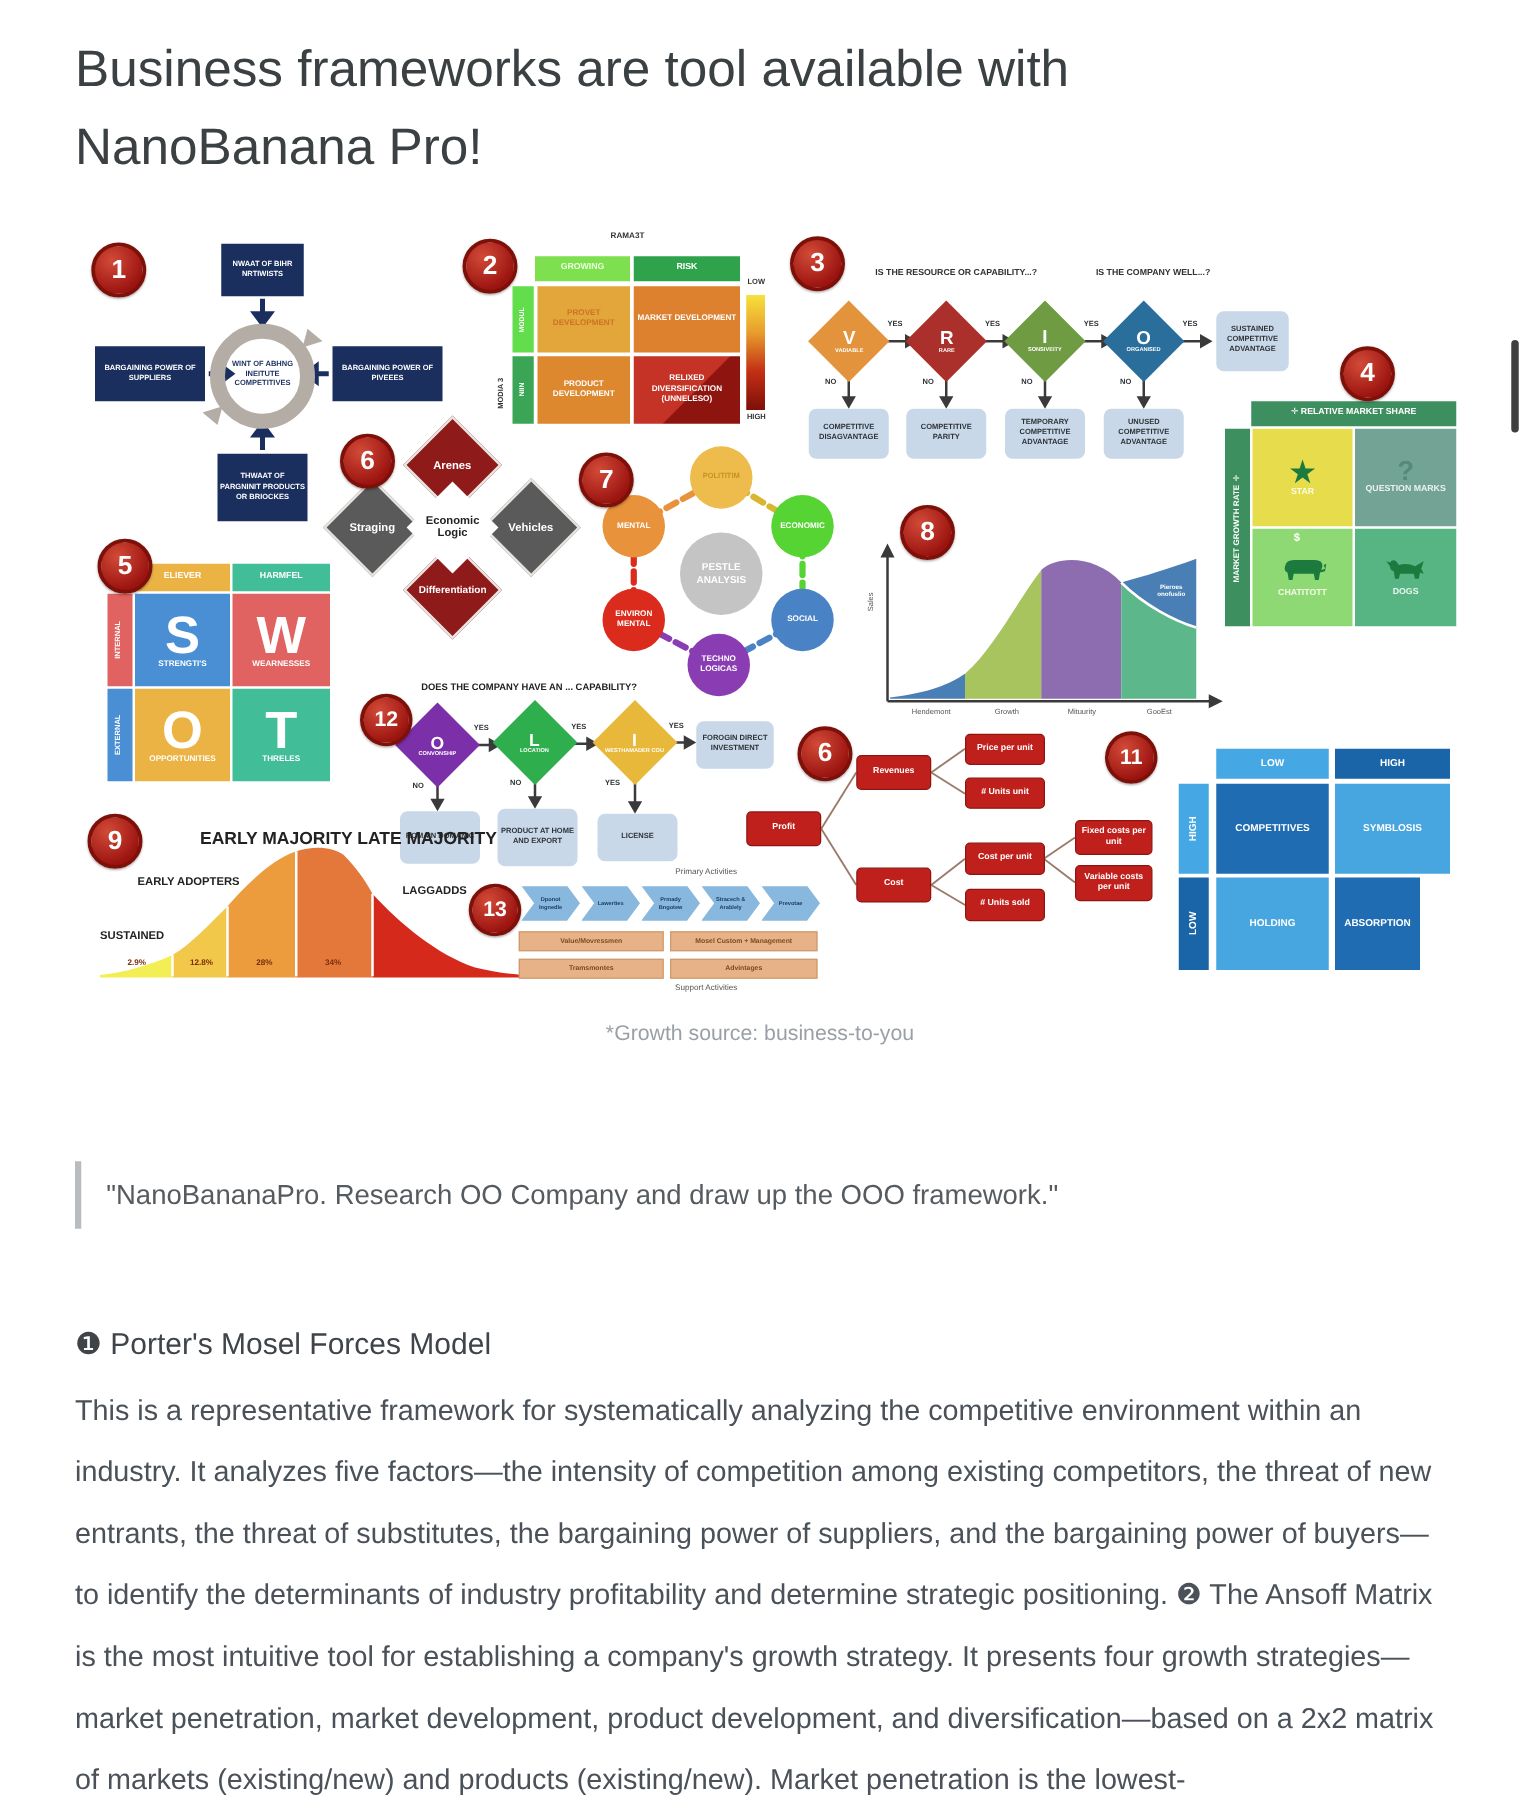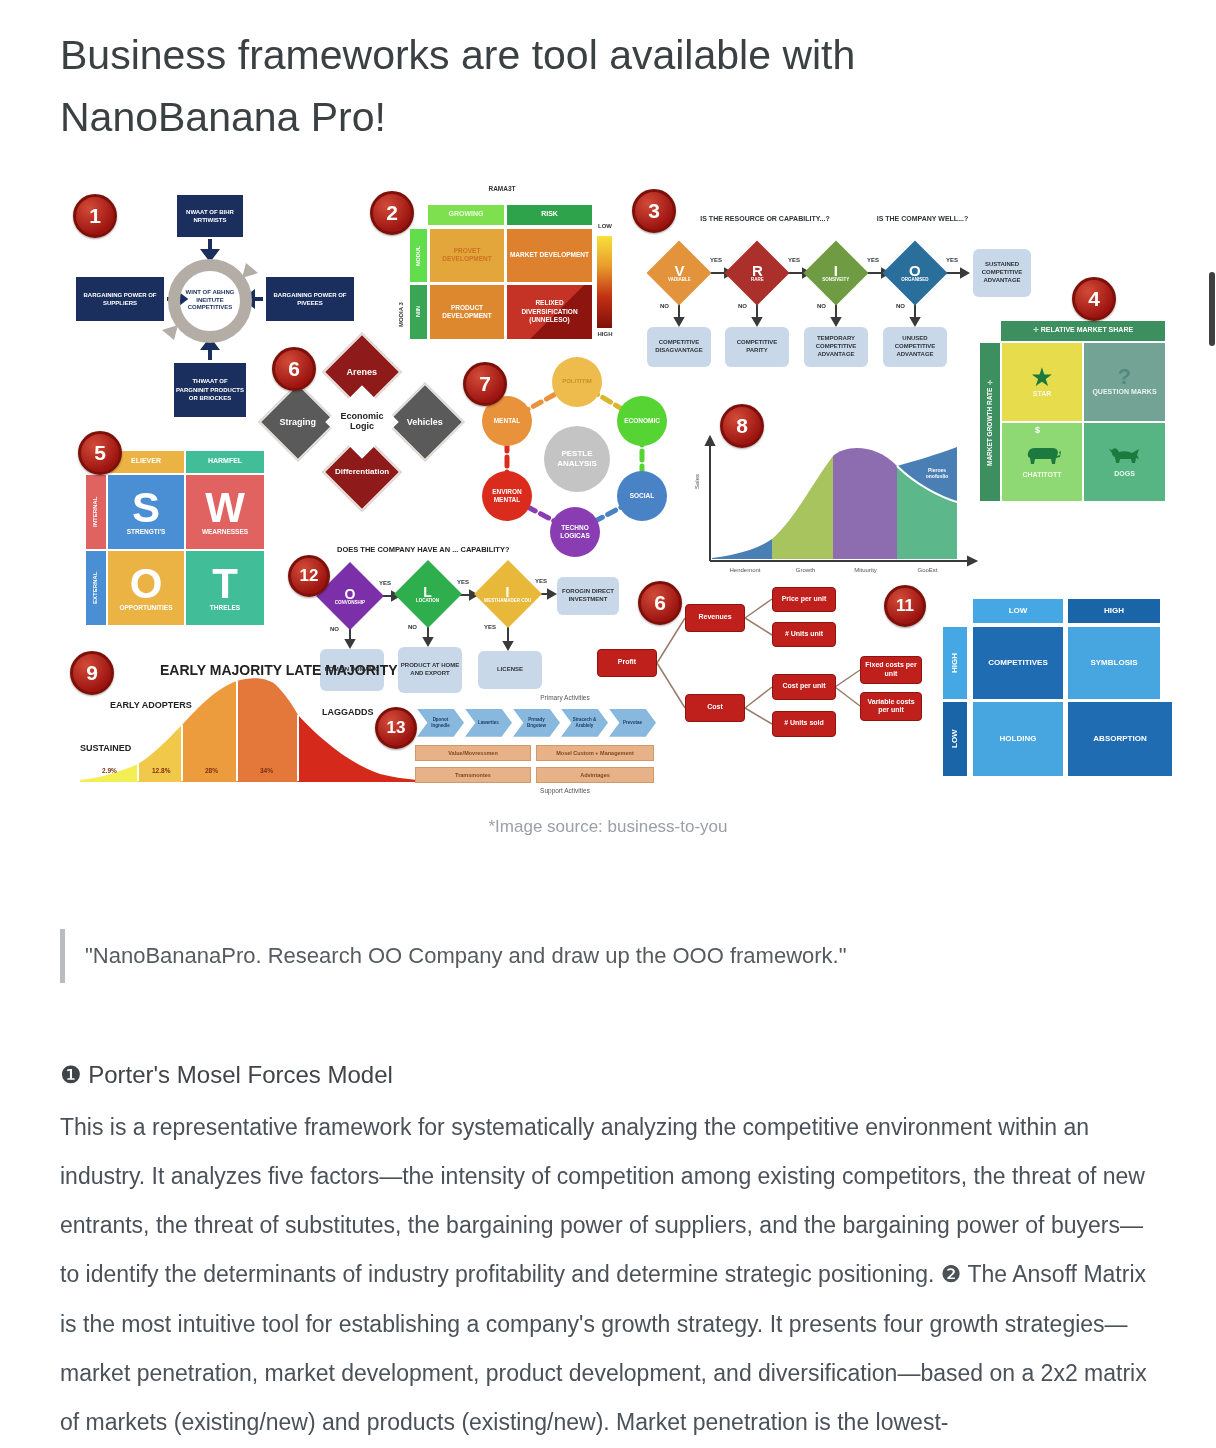--- a/index.html
+++ b/index.html
@@ -312,21 +312,21 @@
   <div class="rbx" style="left:800px;top:513px;width:62px;height:29px">Variable costs per unit</div>
 
   <div class="badge sm" style="left:824px;top:406px">11</div>
   <div class="cell" style="left:913px;top:420px;width:90px;height:24px;background:#45a7e3;color:#fff;font-size:8px">LOW</div>
   <div class="cell" style="left:1008px;top:420px;width:92px;height:24px;background:#1a64a8;color:#fff;font-size:8px">HIGH</div>
   <div class="cell vtx" style="left:883px;top:448px;width:24px;height:72px;background:#45a7e3;color:#fff;font-size:8px">HIGH</div>
   <div class="cell vtx" style="left:883px;top:523px;width:24px;height:74px;background:#1a64a8;color:#fff;font-size:8px">LOW</div>
   <div class="cell" style="left:913px;top:448px;width:90px;height:72px;background:#1f6cb3;color:#fff;font-size:8px">COMPETITIVES</div>
   <div class="cell" style="left:1008px;top:448px;width:92px;height:72px;background:#47a5e0;color:#fff;font-size:8px">SYMBLOSIS</div>
   <div class="cell" style="left:913px;top:523px;width:90px;height:74px;background:#47a5e0;color:#fff;font-size:8px">HOLDING</div>
-  <div class="cell" style="left:1008px;top:523px;width:104px;height:74px;background:#1f6cb3;color:#fff;font-size:8px">ABSORPTION</div>
+  <div class="cell" style="left:1008px;top:523px;width:68px;height:74px;background:#1f6cb3;color:#fff;font-size:8px">ABSORPTION</div>
 
   <div class="badge sm" style="left:228px;top:376px">12</div>
   <div class="lab" style="left:277px;top:366px;width:240px;font-size:7.5px;font-weight:bold;color:#222">DOES THE COMPANY HAVE AN ... CAPABILITY?</div>
   <div class="dia" style="left:266px;top:393px;width:48px;height:48px;background:#7b2fa8">
     <div class="din">
         <div style="font-size:14px">O</div>
         <div style="font-size:4.5px">CONVONSHIP</div>
       </div>
     </div>
   <div class="dia" style="left:344px;top:391px;width:48px;height:48px;background:#2fae4d">
@@ -361,20 +361,20 @@
     <div class="chev">Stracech &amp; Arablely</div>
     <div class="chev">Prevotae</div>
   </div>
   <div class="obx" style="left:355px;top:566px;width:116px;height:16px">Value/Movressmen</div>
   <div class="obx" style="left:476px;top:566px;width:118px;height:16px">Mosel Custom + Management</div>
   <div class="obx" style="left:355px;top:588px;width:116px;height:16px">Tramsmontes</div>
   <div class="obx" style="left:476px;top:588px;width:118px;height:16px">Advintages</div>
   <div class="lab" style="left:425px;top:608px;width:160px;text-align:center;font-size:6.5px;color:#555">Support Activities</div>
 </div>
 
-<div class="caption">*Image source: business-to-you</div>
+<div class="caption">*Growth source: business-to-you</div>
 
 <div class="quote">"NanoBananaPro. Research OO Company and draw up the OOO framework."</div>
 
 <div class="sechead">❶ Porter's Mosel Forces Model</div>
 <div class="para">This is a representative framework for systematically analyzing the competitive environment within an industry. It analyzes five factors—the intensity of competition among existing competitors, the threat of new entrants, the threat of substitutes, the bargaining power of suppliers, and the bargaining power of buyers—to identify the determinants of industry profitability and determine strategic positioning. ❷ The Ansoff Matrix is the most intuitive tool for establishing a company's growth strategy. It presents four growth strategies—market penetration, market development, product development, and diversification—based on a 2x2 matrix of markets (existing/new) and products (existing/new). Market penetration is the lowest-</div>
 
 <div class="scrollthumb"></div>
 
 </body></html>

